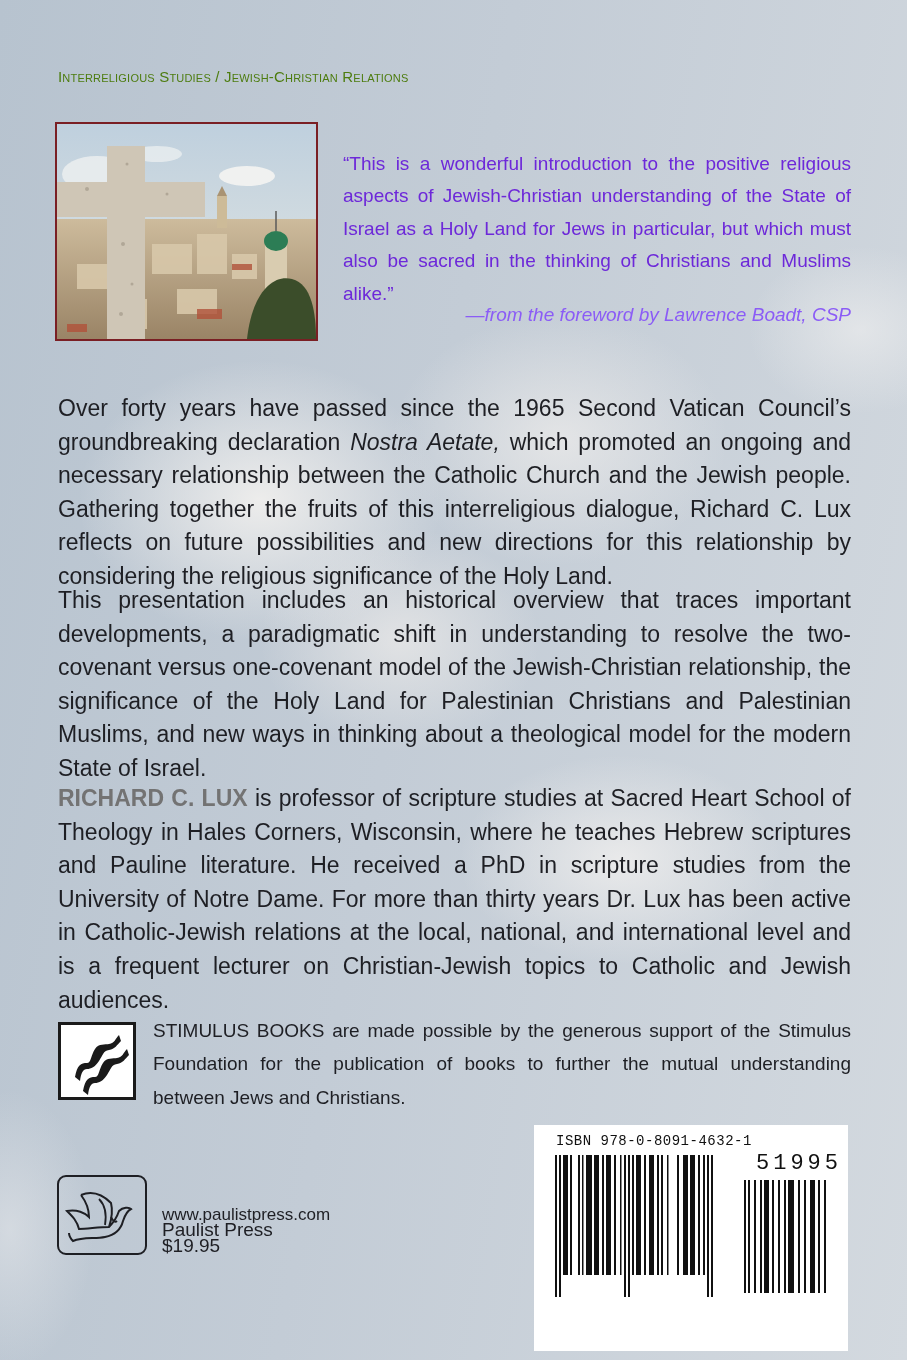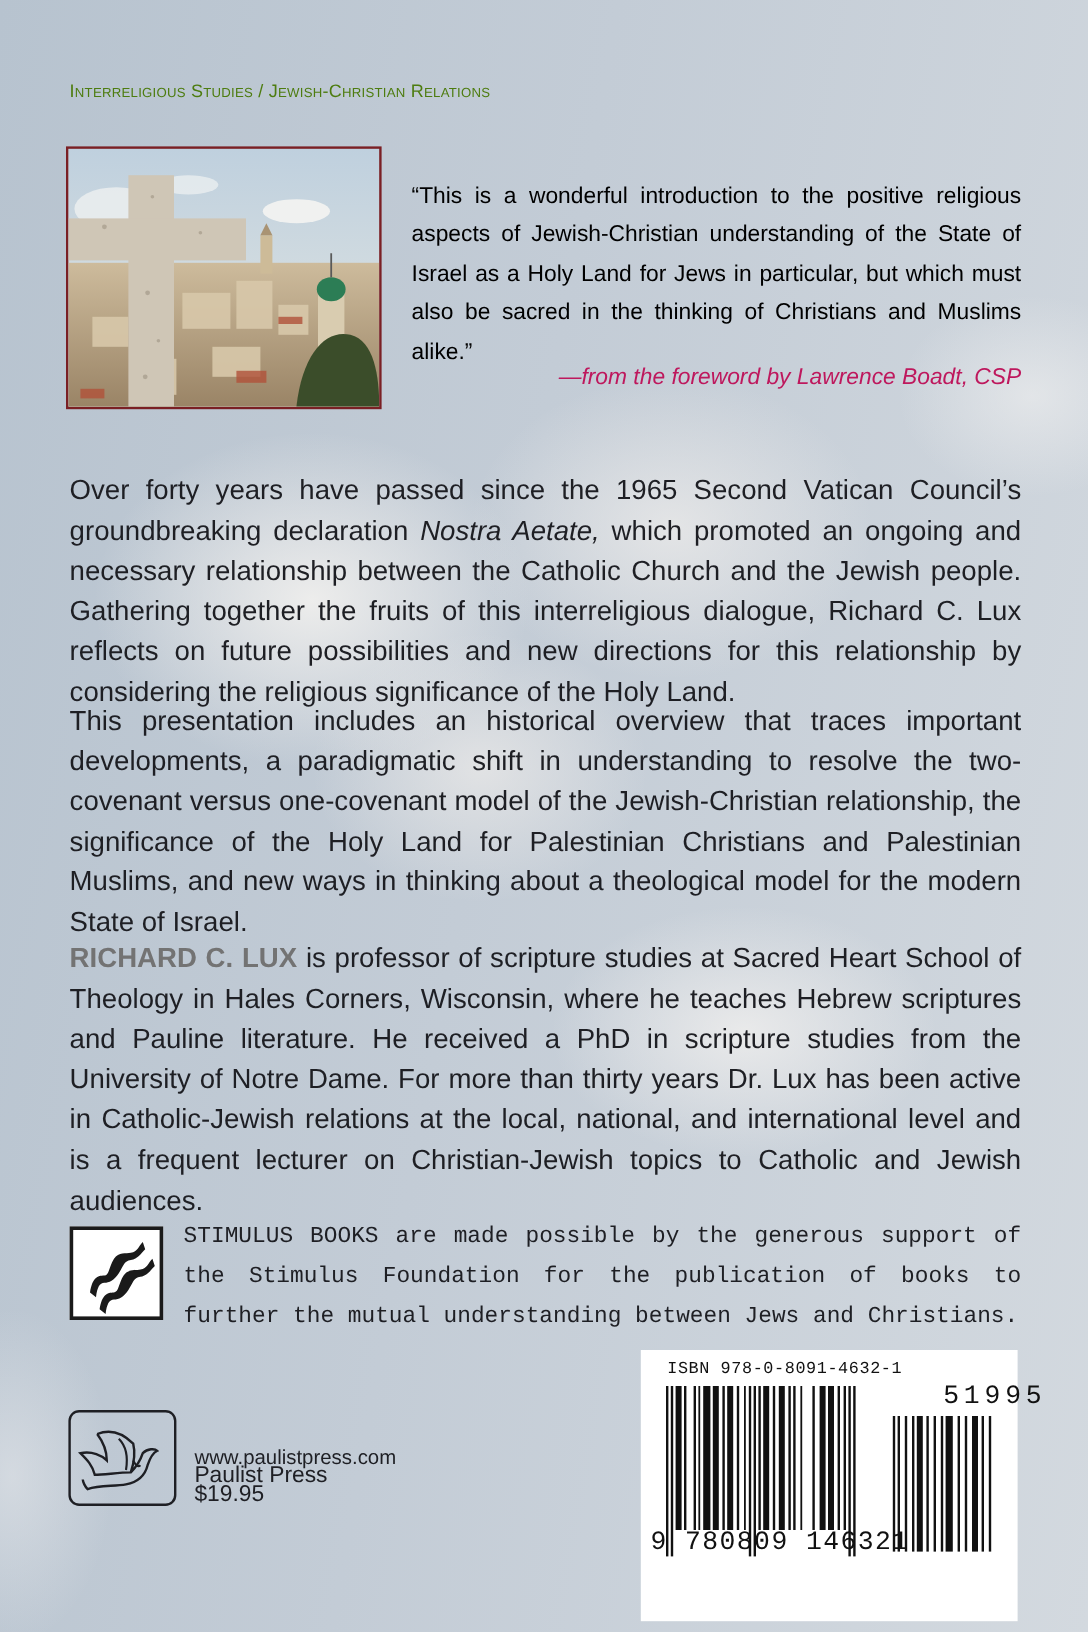--- a/index.html
+++ b/index.html
@@ -24,44 +24,44 @@
 
   .photo {
     left: 55px; top: 122px; width: 263px; height: 219px;
     border: 2px solid #7a1f24; box-sizing: border-box; overflow: hidden;
     background: linear-gradient(180deg, #c9d4dc 0%, #dfe4e4 40%, #c9b79a 60%, #a7916f 100%);
   }
   .photo svg { display: block; }
 
   .quote {
     left: 343px; top: 148px; width: 508px; font-size: 19px; line-height: 32.4px;
-    text-align: justify; color: #000000;
+    text-align: justify; color: #6d28d9;
   }
   .attrib {
     left: 343px; top: 304px; width: 508px; text-align: right; font-size: 19px;
-    font-style: italic; color: #be185d;
+    font-style: italic; color: #8b5cf6;
   }
 
   .para {
     left: 58px; width: 793px; font-size: 23px; line-height: 33.6px;
     text-align: justify; color: #1e1f24;
     font-family: "Liberation Sans Narrow", "Liberation Sans", sans-serif;
   }
   .p1 { top: 392px; }
   .p2 { top: 584px; }
   .p3 { top: 782px; }
   .author { color: #737373; font-weight: bold; }
 
   .stim-logo {
     left: 58px; top: 1022px; width: 78px; height: 78px; box-sizing: border-box;
     border: 3px solid #1a1a1a; background: #ffffff;
   }
   .stim-text {
     left: 153px; top: 1014px; width: 698px; font-size: 19px; line-height: 33.4px;
-    text-align: justify; font-family: Liberation Mono, monospace;
+    text-align: justify; font-family: Liberation Sans, sans-serif;
   }
 
   .paulist-logo {
     left: 57px; top: 1175px; width: 90px; height: 80px; box-sizing: border-box;
     border: 2.5px solid #1e1f24; border-radius: 9px;
   }
   .pub-name { left: 162px; top: 1171px; font-size: 19px; margin-top: 48px; }
   .pub-url  { left: 162px; top: 1205px; font-size: 17px; }
   .pub-price{ left: 162px; top: 1235px; font-size: 19px; }
 
@@ -69,21 +69,21 @@
     left: 534px; top: 1125px; width: 314px; height: 226px; background: #ffffff;
   }
   .isbn-label {
     left: 22px; top: 8px; font-family: "Liberation Mono", monospace; font-size: 14px; letter-spacing: 0.5px;
     color: #111;
   }
   .ean-digits {
     left: 8px; top: 148px; font-family: "Liberation Mono", monospace; font-size: 22px; letter-spacing: 1.2px; color: #111;
   }
   .price-code {
-    left: 222px; top: 26px; font-family: "Liberation Mono", monospace; font-size: 22px; letter-spacing: 4px; color: #111; margin-left: 30px;
+    left: 222px; top: 26px; font-family: "Liberation Mono", monospace; font-size: 22px; letter-spacing: 4px; color: #111;
   }
 </style>
 </head>
 <body>
 
 <div class="abs series-line">Interreligious Studies / Jewish-Christian Relations</div>
 
 <div class="abs photo">
   <svg width="259" height="215" viewBox="0 0 259 215">
     <defs>
@@ -205,15 +205,14 @@
       <rect x="244" y="55" width="2" height="113"></rect>
         <rect x="250" y="55" width="2" height="113"></rect>
       <rect x="254" y="55" width="6" height="113"></rect>
         <rect x="264" y="55" width="2" height="113"></rect>
       <rect x="270" y="55" width="2" height="113"></rect>
         <rect x="276" y="55" width="5" height="113"></rect>
       <rect x="284" y="55" width="2" height="113"></rect>
         <rect x="290" y="55" width="2" height="113"></rect>
     </g>
   </svg>
-  <div class="abs ean-digits"><span>9</span> <span>780809 146321</span></div>
   <div class="abs price-code">51995</div>
 </div>
 
 </body></html>

